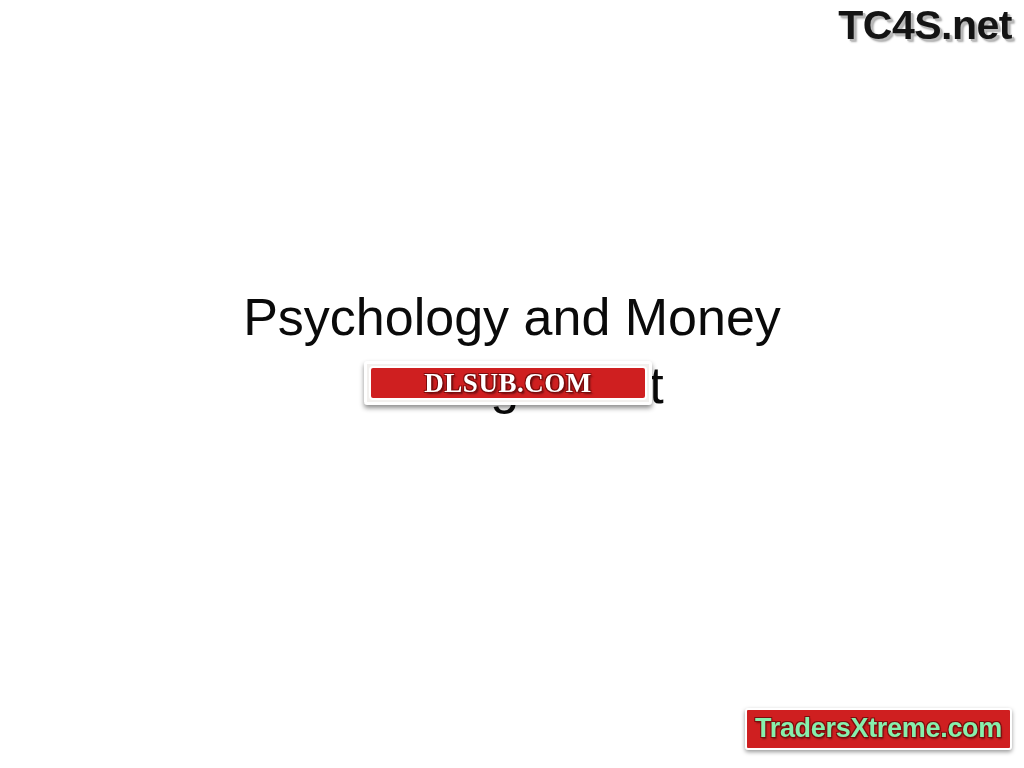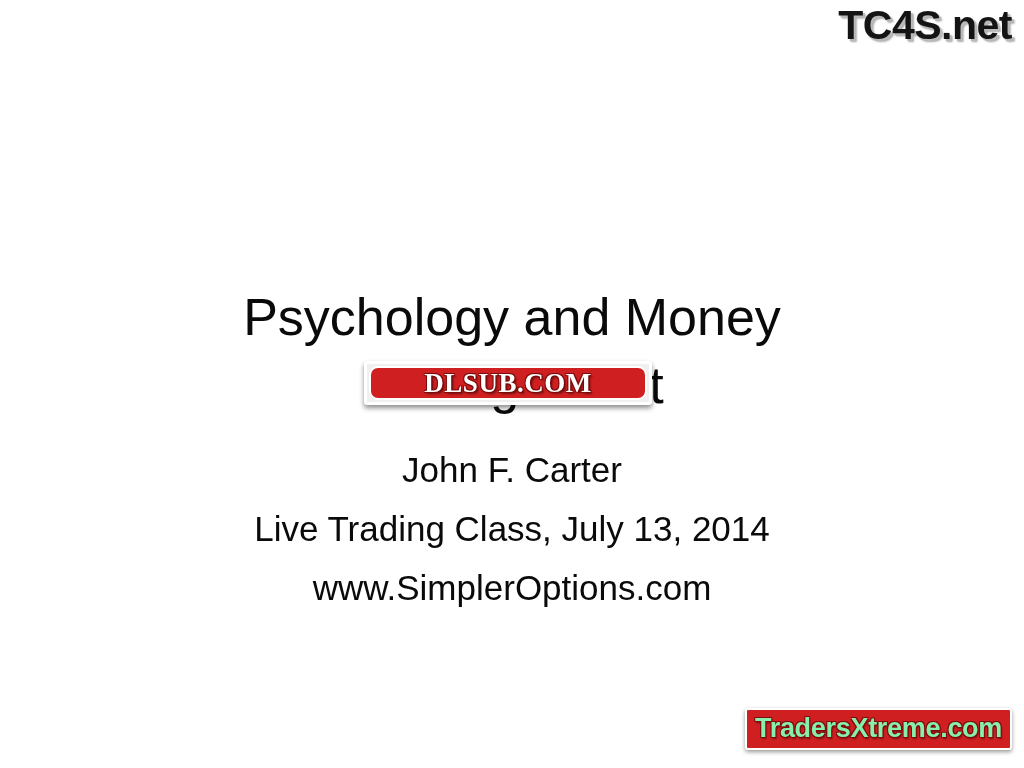--- a/index.html
+++ b/index.html
@@ -89,21 +89,21 @@
     box-shadow: 0 3px 5px rgba(0,0,0,0.45);
   }
   .wm-center .inner {
     position: absolute;
     left: 5px;
     top: 5px;
     right: 5px;
     bottom: 5px;
     background: #cf1f20;
     border: 2px solid #ffffff;
-    border-radius: 9px;
+    border-radius: 4px;
     display: flex;
     align-items: center;
     justify-content: center;
   }
   .wm-center .txt {
     font-family: "Liberation Serif", serif;
     font-weight: bold;
     font-size: 27px;
     letter-spacing: 0.5px;
     color: #ffffff;
@@ -144,25 +144,20 @@
 </style>
 </head>
 <body>
 
 <div class="slide">
 
   <div class="wm-top">TC4S.net</div>
 
   <h1 class="title">Psychology and Money Management</h1>
 
-  <div class="subtitle">
-    <div>John F. Carter</div>
-    <div>Live Trading Class, July 13, 2014</div>
-    <div>www.SimplerOptions.com</div>
-  </div>
 
   <div class="wm-center">
     <div class="plate"></div>
     <div class="inner">
       <span class="txt">DLSUB.COM</span>
     </div>
   </div>
 
   <div class="wm-bottom">
     <span class="txt">TradersXtreme.com</span>

